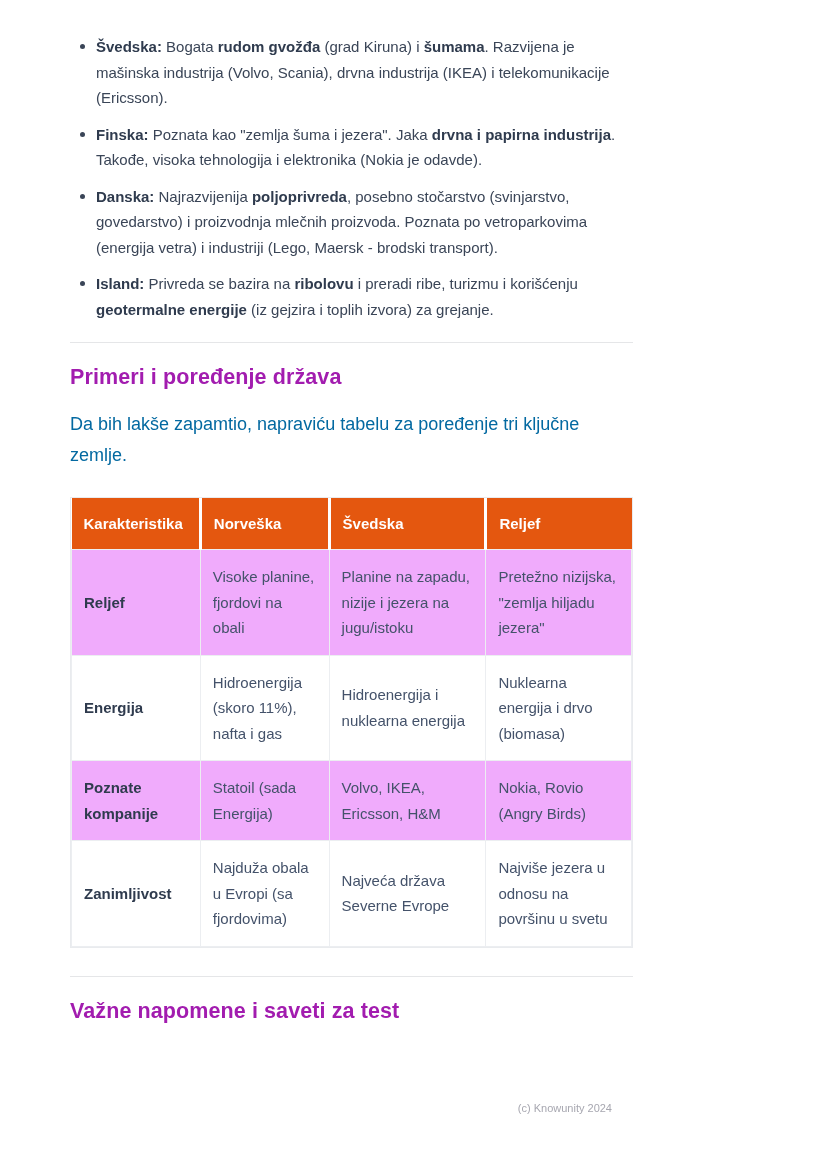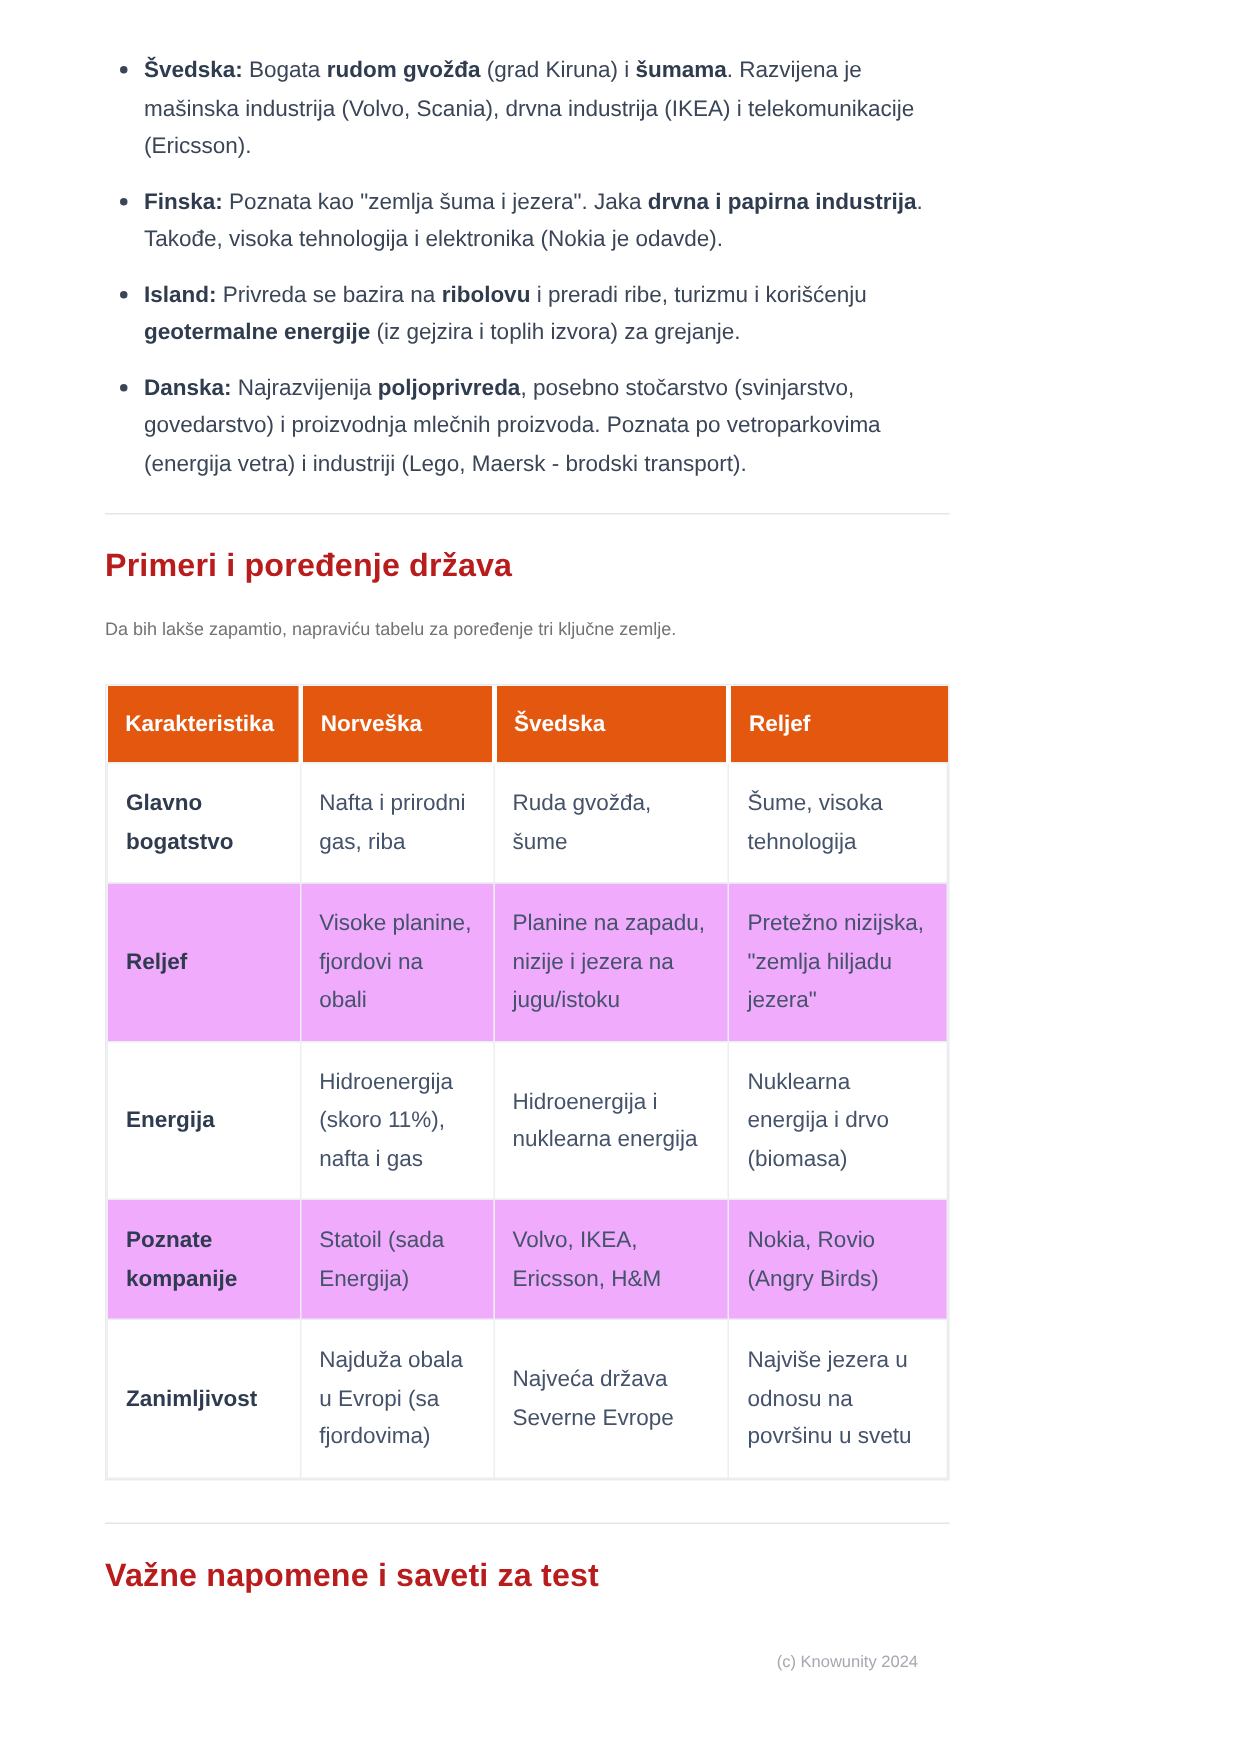--- a/index.html
+++ b/index.html
@@ -52,29 +52,29 @@
     border-radius: 50%;
     background: #3a4557;
   }
   b { font-weight: bold; color: #2f3b4e; }
   hr.divider {
     border: none;
     border-top: 1px solid #e5e6e8;
     margin: 20px 0 0 0;
   }
   h2.section-title {
-    color: #b91c1c;
+    color: #a21caf;
     font-size: 21.5px;
     font-weight: bold;
     margin: 22px 0 0 0;
     letter-spacing: 0.1px;
   }
   p.intro {
-    color: #737373;
-    font-size: 12px;
+    color: #0369a1;
+    font-size: 18px;
     line-height: 1.7;
     margin: 19px 0 0 0;
   }
   .table-wrap {
     margin-top: 27px;
     border: 1px solid #e9ebee;
   }
   table.compare {
     width: 100%;
     border-collapse: collapse;
@@ -119,22 +119,22 @@
 
 <div class="page">
 
   <div class="side-strip"></div>
 
   <div class="content">
 
     <ul class="bullets">
       <li><b>Švedska:</b> Bogata <b>rudom gvožđa</b> (grad Kiruna) i <b>šumama</b>. Razvijena je mašinska industrija (Volvo, Scania), drvna industrija (IKEA) i telekomunikacije (Ericsson).</li>
       <li><b>Finska:</b> Poznata kao "zemlja šuma i jezera". Jaka <b>drvna i papirna industrija</b>. Takođe, visoka tehnologija i elektronika (Nokia je odavde).</li>
+      <li><b>Danska:</b> Najrazvijenija <b>poljoprivreda</b>, posebno stočarstvo (svinjarstvo, govedarstvo) i proizvodnja mlečnih proizvoda. Poznata po vetroparkovima (energija vetra) i industriji (Lego, Maersk - brodski transport).</li>
       <li><b>Island:</b> Privreda se bazira na <b>ribolovu</b> i preradi ribe, turizmu i korišćenju <b>geotermalne energije</b> (iz gejzira i toplih izvora) za grejanje.</li>
-      <li><b>Danska:</b> Najrazvijenija <b>poljoprivreda</b>, posebno stočarstvo (svinjarstvo, govedarstvo) i proizvodnja mlečnih proizvoda. Poznata po vetroparkovima (energija vetra) i industriji (Lego, Maersk - brodski transport).</li>
     </ul>
 
     <hr class="divider">
 
     <h2 class="section-title">Primeri i poređenje država</h2>
 
     <p class="intro">Da bih lakše zapamtio, napraviću tabelu za poređenje tri ključne zemlje.</p>
 
     <div class="table-wrap">
       <table class="compare">
@@ -146,26 +146,20 @@
         </colgroup>
         <thead>
           <tr>
             <th>Karakteristika</th>
             <th>Norveška</th>
             <th>Švedska</th>
             <th>Reljef</th>
           </tr>
         </thead>
         <tbody>
-          <tr>
-            <td class="row-label">Glavno bogatstvo</td>
-            <td>Nafta i prirodni gas, riba</td>
-            <td>Ruda gvožđa, šume</td>
-            <td>Šume, visoka tehnologija</td>
-          </tr>
           <tr class="alt">
             <td class="row-label">Reljef</td>
             <td>Visoke planine, fjordovi na obali</td>
             <td>Planine na zapadu, nizije i jezera na jugu/istoku</td>
             <td>Pretežno nizijska, "zemlja hiljadu jezera"</td>
           </tr>
           <tr>
             <td class="row-label">Energija</td>
             <td>Hidroenergija (skoro 11%), nafta i gas</td>
             <td>Hidroenergija i nuklearna energija</td>

